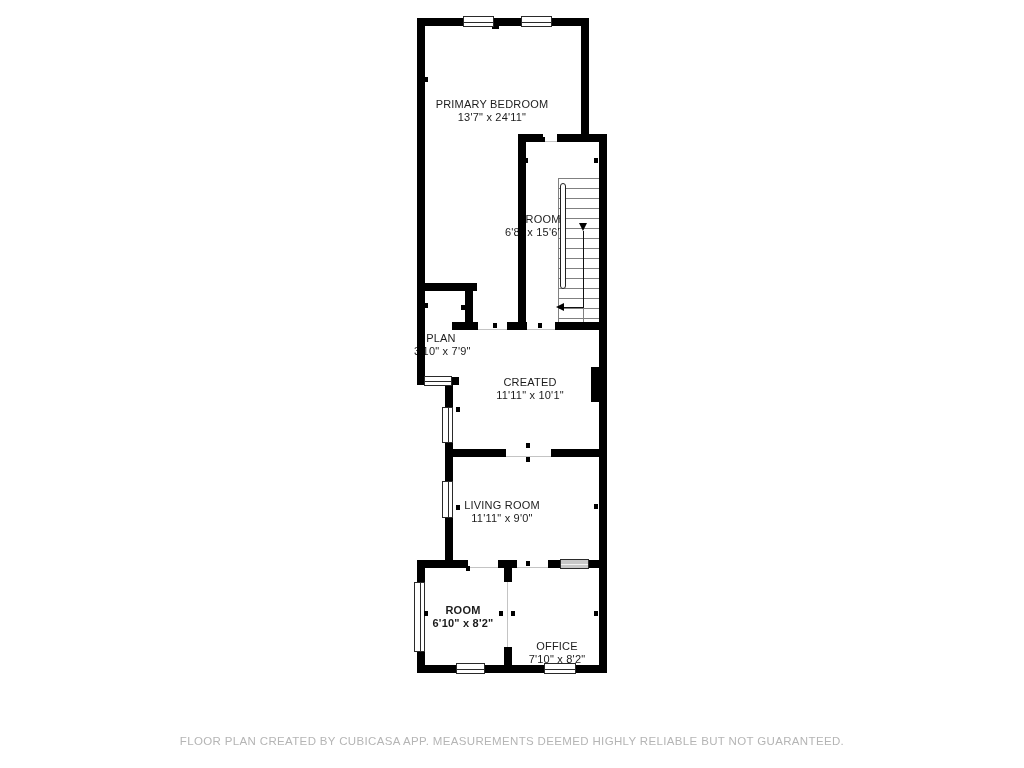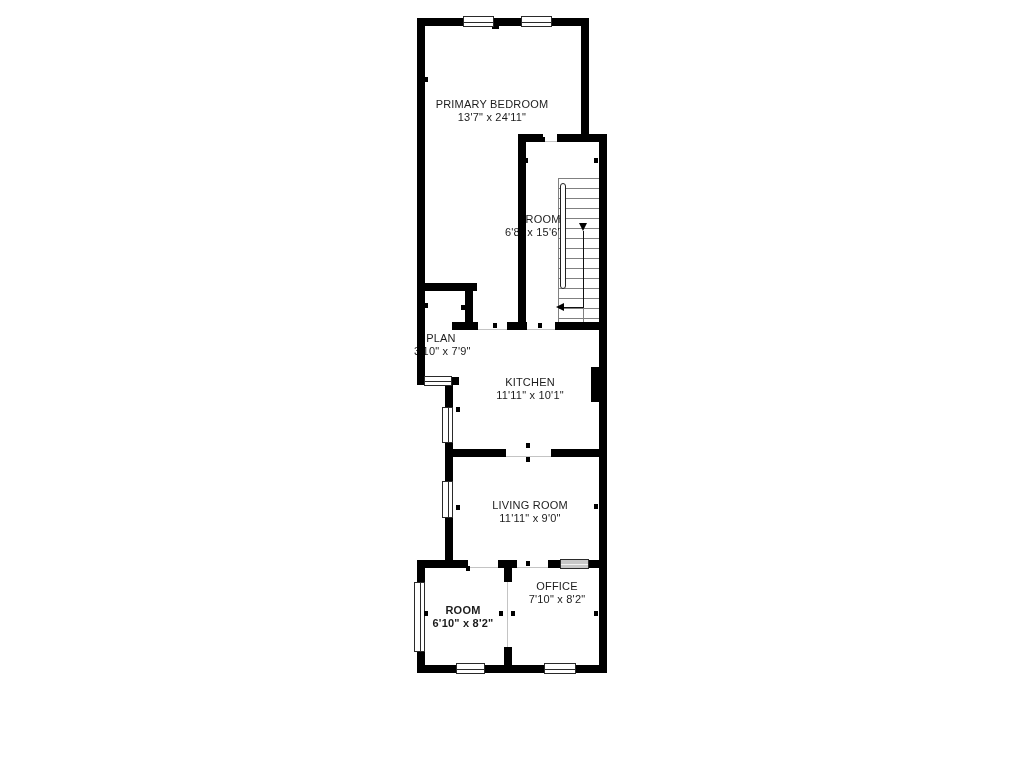--- a/index.html
+++ b/index.html
@@ -135,33 +135,34 @@
     <span>ROOM</span>
   </div>
   <div class="dim-abs" style="left:505px;top:226px;">6'8" x 15'6"</div>
 
   <div class="room-label" style="left:441px;top:332px;">
     <span>PLAN</span>
   </div>
   <div class="dim-abs" style="left:414px;top:345px;">3'10" x 7'9"</div>
 
   <div class="room-label" style="left:530px;top:376px;">
-    <span>KITCHEN</span><br>
+    <span>CREATED</span><br>
     <span>11'11" x 10'1"</span>
   </div>
 
-  <div class="room-label" style="left:530px;top:499px;">
+  <div class="room-label" style="left:502px;top:499px;">
     <span>LIVING ROOM</span><br>
     <span>11'11" x 9'0"</span>
   </div>
 
   <div class="room-label" style="left:463px;top:604px;font-weight:bold;">
     <span>ROOM</span><br>
     <span>6'10" x 8'2"</span>
   </div>
 
-  <div class="room-label" style="left:557px;top:580px;">
+  <div class="room-label" style="left:557px;top:640px;">
     <span>OFFICE</span><br>
     <span>7'10" x 8'2"</span>
   </div>
 
+  <div class="footer">FLOOR PLAN CREATED BY CUBICASA APP. MEASUREMENTS DEEMED HIGHLY RELIABLE BUT NOT GUARANTEED.</div>
 
 </div>
 
 </body></html>

